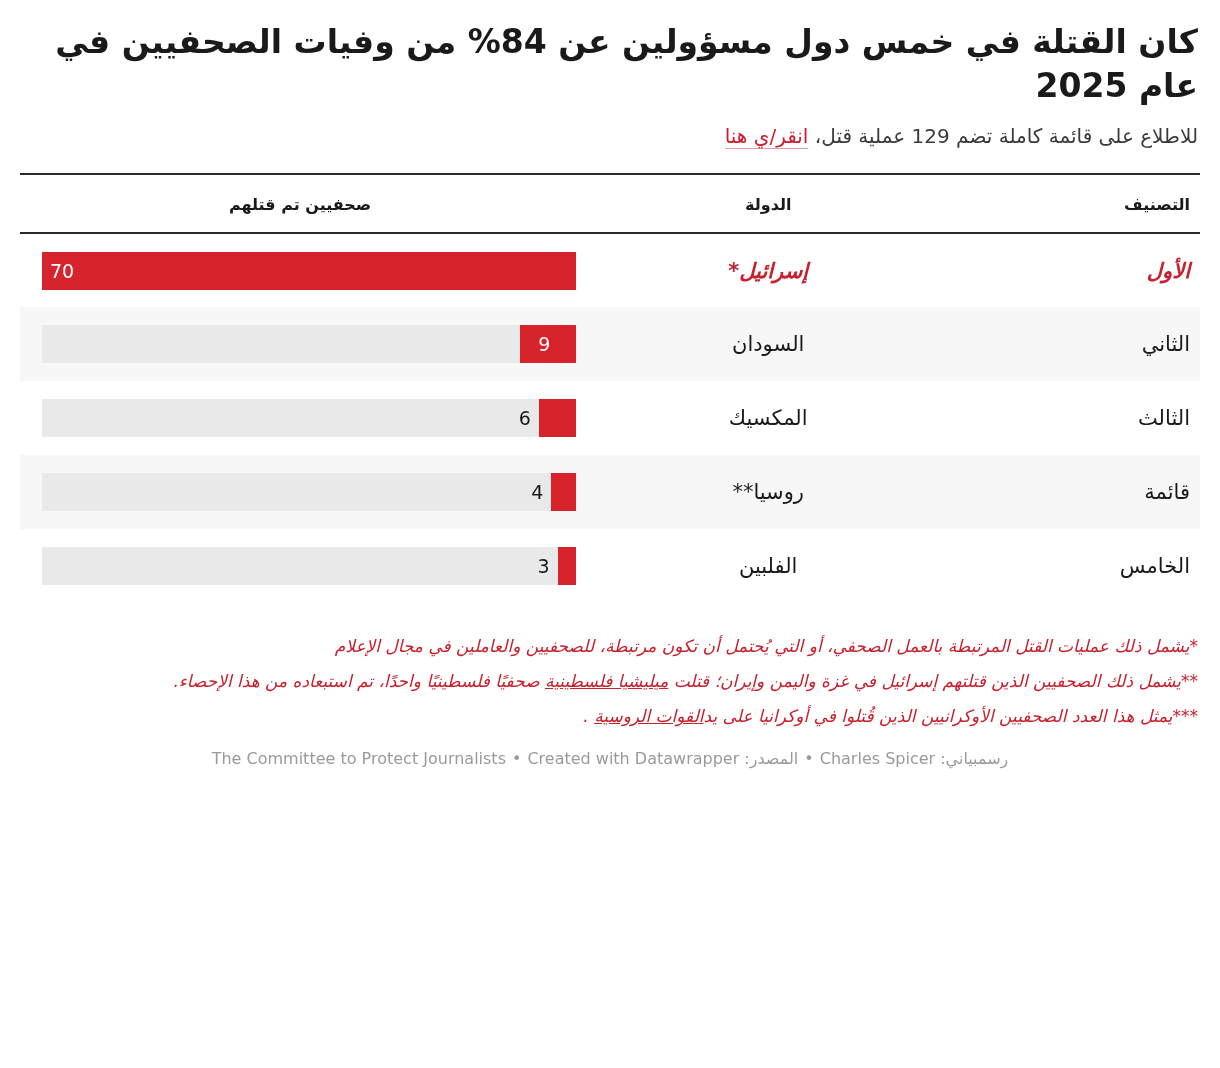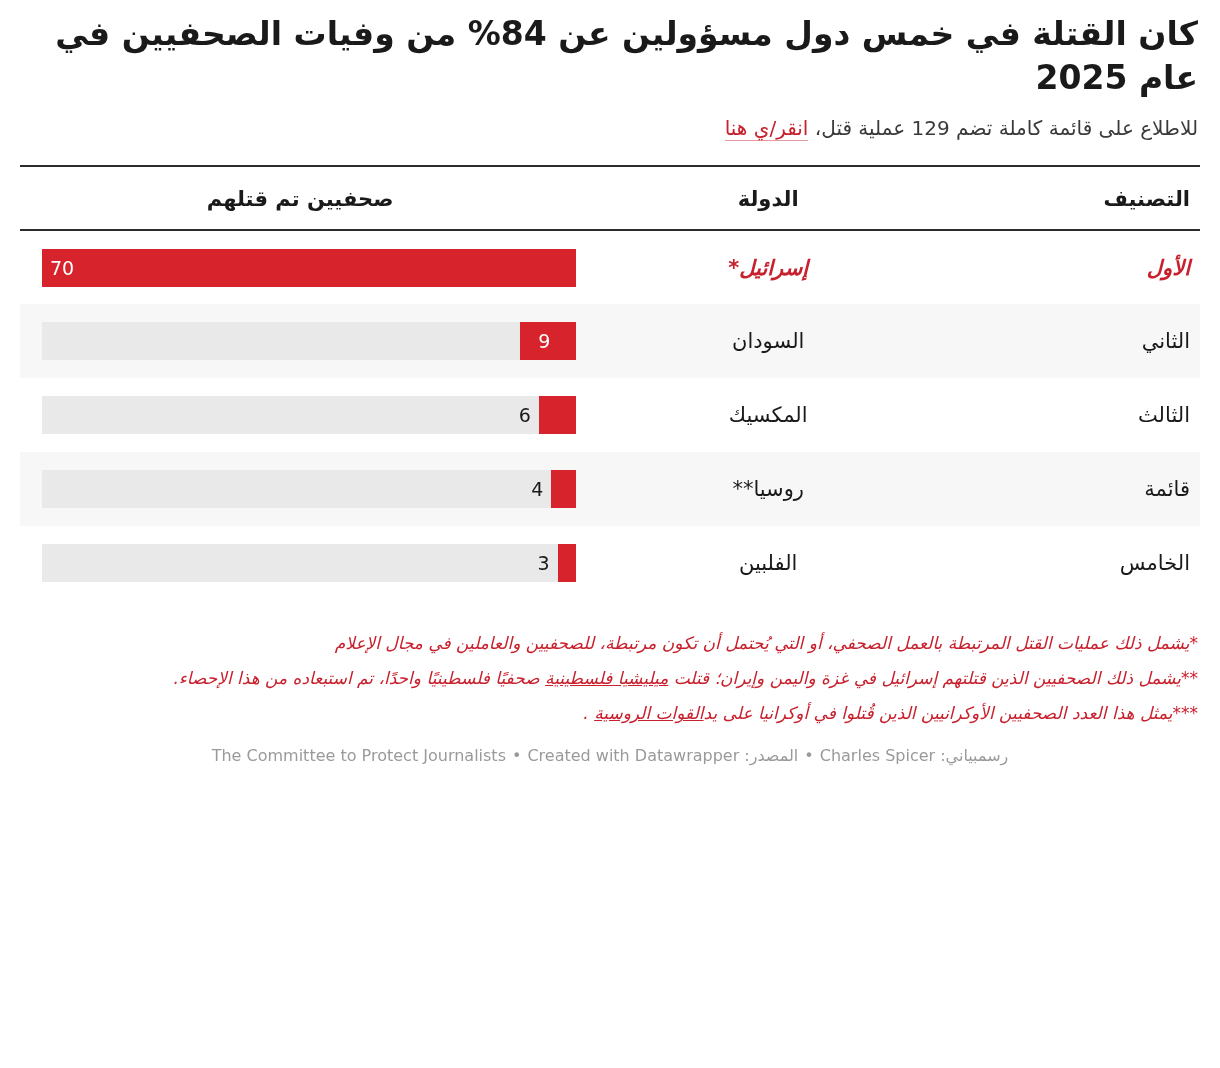--- a/index.html
+++ b/index.html
@@ -10,21 +10,21 @@
   body {
     width: 1220px;
     height: 1068px;
     font-family: "DejaVu Sans", "Liberation Sans", sans-serif;
     color: #1a1a1a;
     overflow: hidden;
   }
   .page {
     width: 1220px;
     box-sizing: border-box;
-    padding: 6px 20px 0 20px;
+    padding: 14px 20px 0 20px;
   }
 
   
   .title {
     font-size: 33px;
     font-weight: bold;
     line-height: 1.32;
     text-align: right;
     color: #1a1a1a;
     margin: 6px 0 0 0;
@@ -48,21 +48,21 @@
   .table-wrap {
     margin-top: 22px;
     border-top: 2px solid #2b2b2b;
   }
   table {
     width: 100%;
     border-collapse: collapse;
     table-layout: fixed;
   }
   thead th {
-    font-size: 21px;
+    font-size: 16px;
     font-weight: bold;
     color: #1a1a1a;
     padding: 20px 4px 18px 4px;
     border-bottom: 2px solid #2b2b2b;
     white-space: nowrap;
   }
   th.col-rank { width: 20%; text-align: right; padding-right: 10px; }
   th.col-country { width: 32%; text-align: center; }
   th.col-bar { width: 48%; text-align: center; }
 

